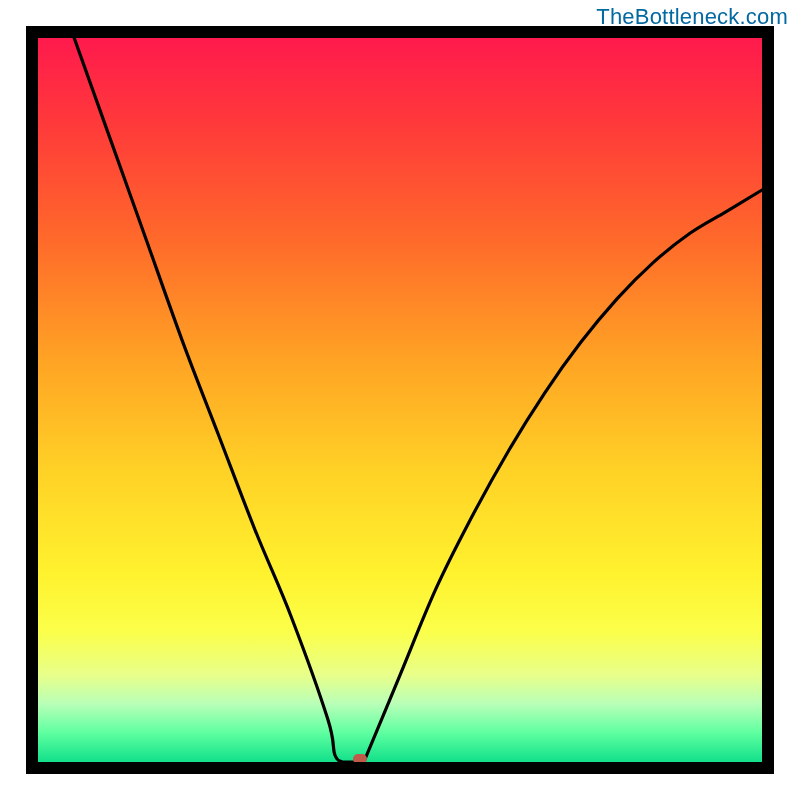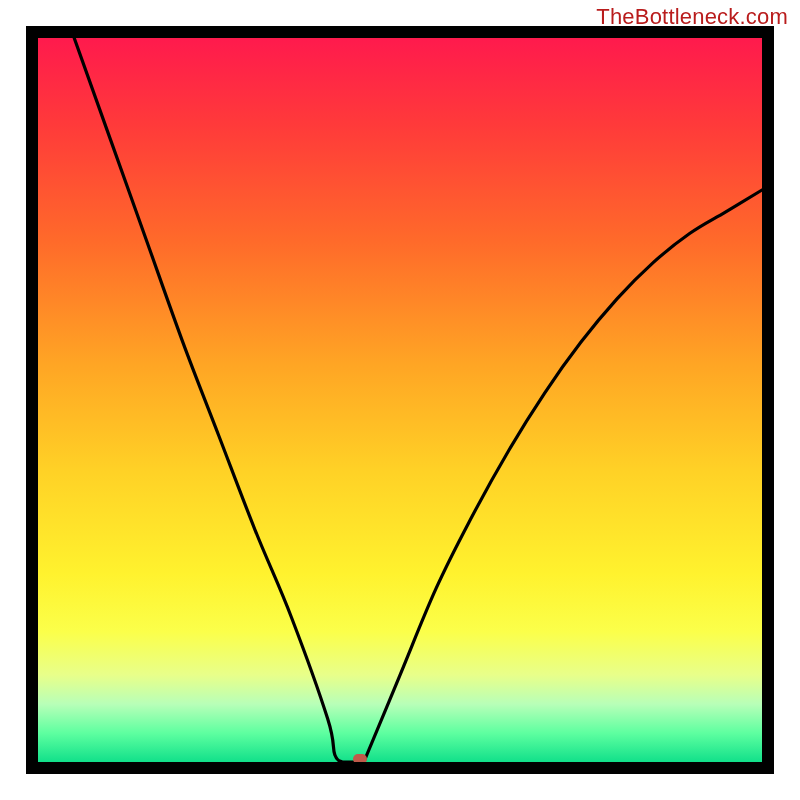--- a/index.html
+++ b/index.html
@@ -13,21 +13,21 @@
   }
   .container {
     position: relative;
     width: 800px;
     height: 800px;
   }
   .watermark {
     position: absolute;
     top: 4px;
     right: 12px;
-    color: #b91c1c;
+    color: #0369a1;
     font-size: 22px;
     font-weight: 500;
     letter-spacing: 0.2px;
     z-index: 30;
     user-select: none;
     pointer-events: none;
   }
   .plot-frame {
     position: absolute;
     left: 26px;

